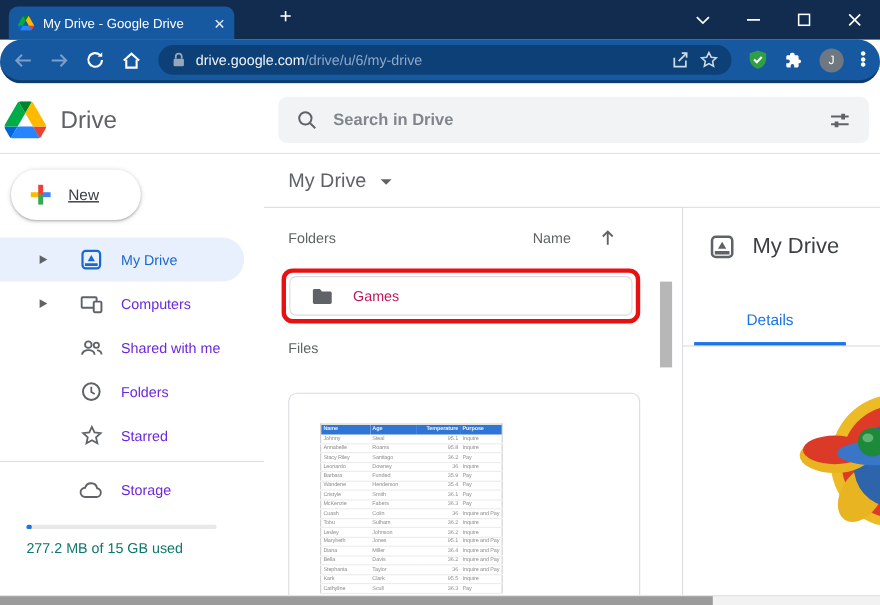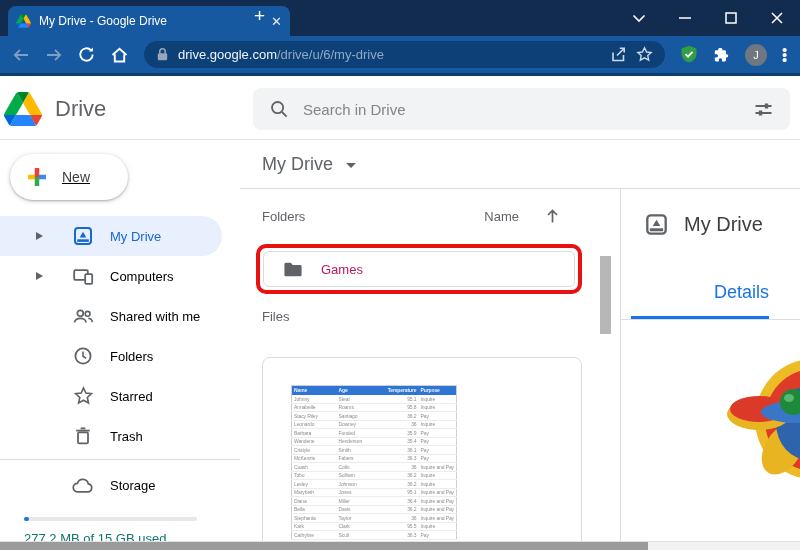--- a/index.html
+++ b/index.html
@@ -1,66 +1,66 @@
 <!DOCTYPE html>
 <html><head>
 <meta charset="utf-8">
 <style>
   * { margin:0; padding:0; box-sizing:border-box; }
   html,body { width:800px; height:550px; overflow:hidden; }
   body { font-family:"Liberation Sans", sans-serif; background:#fff; position:relative; }
 
   
   .titlebar { position:absolute; top:0; left:0; width:800px; height:36px; background:#122c50; }
-  .tab { position:absolute; left:8px; top:6px; width:282px; height:30px; background:#1659a0;
+  .tab { position:absolute; left:8px; top:6px; width:205px; height:30px; background:#1659a0;
          border-radius:8px 8px 0 0; display:flex; align-items:center; padding:0 8px; gap:8px; }
   .tab-title { flex:1; color:#fff; font-size:12px; white-space:nowrap; overflow:hidden; }
   .tab-close { color:#e6ecf5; font-size:13px; line-height:1; cursor:default; }
   .newtab-btn { position:absolute; left:254px; top:5px; color:#fff; font-size:19px; font-weight:300; }
   .win-controls { position:absolute; right:0; top:0; height:36px; display:flex; }
   .win-btn { width:46px; height:36px; display:flex; align-items:center; justify-content:center; }
 
   .toolbar { position:absolute; top:36px; left:0; width:800px; height:40px; background:#1659a0;
-             border-bottom:3px solid #0d3c6d; display:flex; align-items:center; padding:0 12px; gap:15px; }
+             border-bottom:3px solid #0d3c6d; display:flex; align-items:center; padding:0 12px; gap:15px;border-radius:20px; }
   .addr { flex:1; height:27px; background:#0d4076; border-radius:14px; display:flex; align-items:center;
           padding:0 12px; gap:9px; min-width:0; }
   .addr-url { flex:1; font-size:13px; white-space:nowrap; overflow:hidden; }
   .url-domain { color:#f0f4fa; }
   .url-path { color:#8fa9c7; }
   .avatar { width:22px; height:22px; border-radius:50%; background:#6f7780; color:#fff; font-size:11px;
             display:flex; align-items:center; justify-content:center; }
   .kebab { color:#fff; font-size:15px; letter-spacing:0; line-height:5px; width:6px; }
 
   
   .drive-header { position:absolute; top:79px; left:0; width:800px; height:61px; background:#fff;
                   border-bottom:1px solid #e0e3e7; display:flex; align-items:center; }
   .logo-block { width:240px; display:flex; align-items:center; padding-left:4px; flex-shrink:0; }
   .logo-text { font-size:22px; color:#5f6368; margin-left:13px; }
   .searchbar { width:537px; height:42px; background:#f1f3f4; border-radius:8px; display:flex;
                align-items:center; padding:0 16px; margin-left:13px; }
   .searchbar input { border:none; outline:none; background:transparent; font-size:15px; color:#0f766e;
-                     margin-left:14px; flex:1; font-family:"Liberation Sans", sans-serif; }
+                     margin-left:14px; flex:1; font-family:"Liberation Sans", sans-serif;font-weight:bold; }
   .searchbar input::placeholder { color:#80868b; }
 
   
   .app-body { position:absolute; top:140px; left:0; width:800px; height:410px; display:flex; }
 
   
   .sidebar { width:240px; flex-shrink:0; padding-top:14px; }
   .new-btn { margin-left:10px; width:118px; height:46px; border-radius:24px; background:#fff;
              box-shadow:0 1px 2px rgba(60,64,67,.3), 0 1px 5px rgba(60,64,67,.22);
              display:flex; align-items:center; padding-left:15px; gap:13px;text-decoration:underline; }
   .new-label { font-size:14px; color:#3c4043; font-weight:500; }
   .nav { margin-top:16px; }
   .nav-item { height:40px; display:flex; align-items:center; padding-left:36px; }
   .nav-item .arrow { width:10px; display:flex; }
   .tri-right { width:0; height:0; border-left:7px solid #5f6368; border-top:4.5px solid transparent;
                border-bottom:4.5px solid transparent; }
   .nav-item .nicon { margin-left:26px; width:22px; height:22px; display:flex; align-items:center; justify-content:center; }
-  .nav-item .nlabel { margin-left:16px; font-size:13px; font-weight:500; color:#000000; }
+  .nav-item .nlabel { margin-left:16px; font-size:13px; font-weight:500; color:#6d28d9; }
   .nav-item.selected { width:222px; background:#e8f0fe; border-radius:0 20px 20px 0; }
   .nav-item.selected .nlabel { color:#1967d2; }
   .side-divider { border-top:1px solid #dadce0; margin:3px 0; }
   .storage-bar { margin:10px 0 0 24px; width:173px; height:4px; border-radius:2px; background:#e6e8ea; position:relative; }
   .storage-fill { position:absolute; left:0; top:0; height:4px; border-radius:2px; background:#1a73e8; }
   .storage-text { margin:10px 0 0 24px; font-size:13px; color:#0f766e; }
 
   
   .main-col { flex:1; display:flex; flex-direction:column; min-width:0; }
   .drive-titlebar { height:48px; display:flex; align-items:center; padding-left:22px; }
@@ -93,21 +93,21 @@
   .thumb-table .c0 { width:45px; } .thumb-table .c1 { width:42px; }
   .thumb-table .c2 { width:40px; text-align:right; padding-right:2px; } .thumb-table .c3 { width:38px; }
 
   .vscroll-thumb { position:absolute; right:9px; top:67px; width:11px; height:78px; background:#b7b7b7; }
 
   
   .details-panel { flex:1; border-left:1px solid #dadce0; position:relative; overflow:hidden; background:#fff; }
   .dp-header { margin:24px 0 0 24px; display:flex; align-items:center; }
   .dp-title { font-size:20px; color:#3c4043; margin-left:16px; }
   .dp-tabs { margin-top:46px; border-bottom:1px solid #dadce0; }
-  .dp-tab { width:138px; margin-left:10px; text-align:right; font-size:18px; font-weight:500;
+  .dp-tab { width:138px; margin-left:10px; text-align:center; font-size:14px; font-weight:500;
             color:#1a73e8; padding-bottom:13px; border-bottom:3px solid #1a73e8; }
   .core-graphic { position:absolute; left:100px; top:168px; }
 
   
   .hscroll { position:absolute; left:0; bottom:0; width:800px; height:9px; background:#f2f2f2;
              border-top:1px solid #e1e1e1; }
   .hscroll-thumb { width:648px; height:8px; background:#9b9b9b; }
 
   .icon-flex { display:flex; align-items:center; justify-content:center; }
 </style>
@@ -310,31 +310,20 @@
       <div class="nav-item">
         <span class="arrow"></span>
         <span class="nicon">
           <svg width="21" height="20" viewBox="0 0 21 20">
               <path d="M10.5 2 12.9 7.1l5.6.6-4.2 3.8 1.2 5.5-4.9-2.8-5 2.8 1.2-5.5L2.6 7.7l5.6-.6z" fill="none" stroke="#5f6368" stroke-width="1.6"></path>
             </svg>
         </span>
         <span class="nlabel">Starred</span>
       </div>
 
-      <div class="nav-item">
-        <span class="arrow"></span>
-        <span class="nicon">
-          <svg width="20" height="20" viewBox="0 0 20 20">
-              <path d="M3.2 4.6h13.6" stroke="#5f6368" stroke-width="1.8"></path>
-              <path d="M7.6 2.4h4.8" stroke="#5f6368" stroke-width="1.8"></path>
-              <rect x="5" y="6.4" width="10" height="11" rx="1.2" fill="none" stroke="#5f6368" stroke-width="1.8"></rect>
-            </svg>
-        </span>
-        <span class="nlabel">Trash</span>
-      </div>
     </div>
 
     <div class="side-divider"></div>
 
     <div class="nav-item" style="height:44px">
       <span class="arrow"></span>
       <span class="nicon">
         <svg width="22" height="17" viewBox="0 0 22 17">
             <path d="M5.4 14.8h10.2a4 4 0 0 0 .7-7.95A5.6 5.6 0 0 0 5.4 6.4a4.2 4.2 0 0 0 0 8.4z" fill="none" stroke="#5f6368" stroke-width="1.7"></path>
           </svg>

